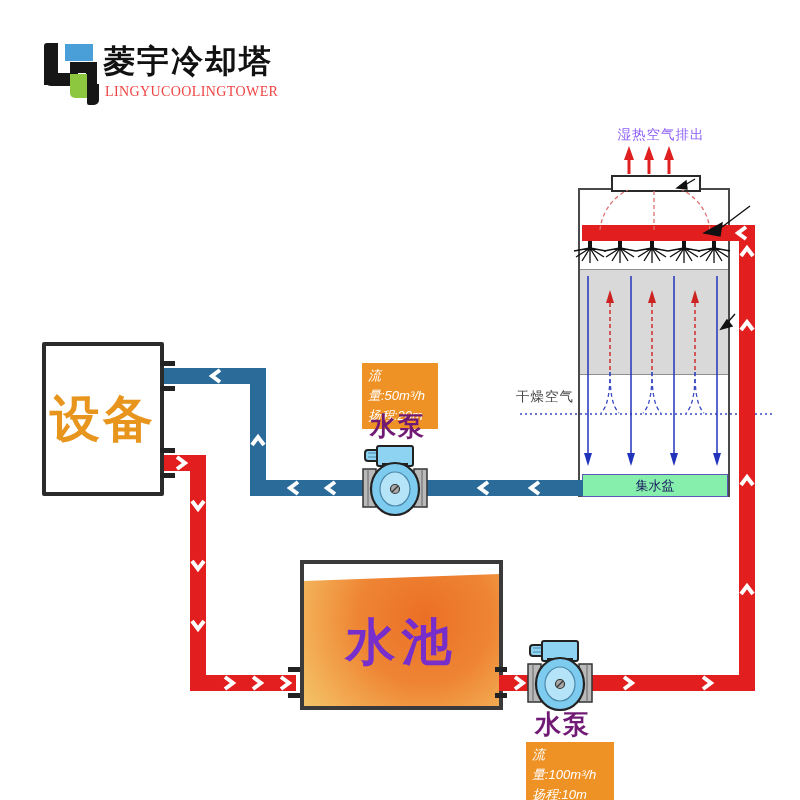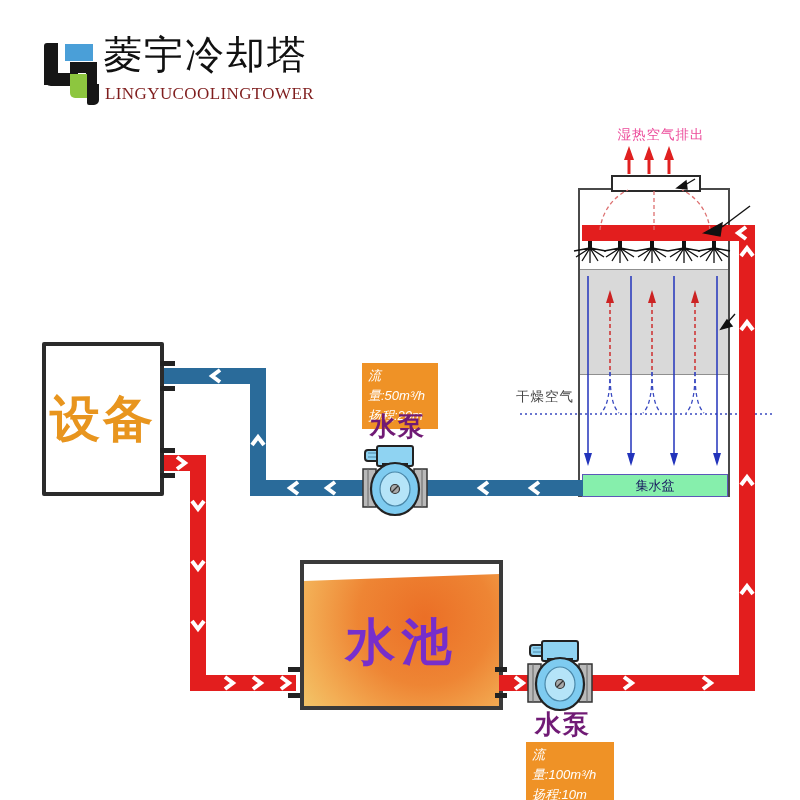--- a/index.html
+++ b/index.html
@@ -6,24 +6,24 @@
   #canvas{position:relative;width:800px;height:800px;background:#ffffff;overflow:hidden;
           font-family:"Liberation Sans",sans-serif;}
   .abs{position:absolute;}
   
   #boxes{z-index:1;} #piping{z-index:2;} #labels{z-index:3;}
   #boxes,#labels{position:absolute;left:0;top:0;width:800px;height:800px;pointer-events:none;}
   #piping{position:absolute;left:0;top:0;}
 
   
   .logo-part{position:absolute;}
-  .logo-title{left:103px;top:28px;font-family:"DejaVu Serif",serif;font-weight:normal;
-              font-size:39px;color:#111;letter-spacing:2px;}
-  .logo-sub{left:105px;top:84px;font-family:"Liberation Serif",serif;font-size:17px;
-            color:#7f1d1d;letter-spacing:.4px;}
+  .logo-title{left:103px;top:40px;font-family:"DejaVu Serif",serif;font-weight:bold;
+              font-size:32px;color:#111;letter-spacing:2px;}
+  .logo-sub{left:105px;top:84px;font-family:"Liberation Serif",serif;font-size:14px;
+            color:#ef4444;letter-spacing:.4px;}
 
   
   .equipment{left:42px;top:342px;width:114px;height:146px;border:4px solid #2b2b2b;
              background:#fff;border-radius:2px;display:flex;align-items:center;justify-content:center;}
   .equipment-text{font-size:50px;font-weight:bold;color:#e8951e;letter-spacing:3px;}
 
   
   .pool{left:300px;top:560px;width:195px;height:142px;border:4px solid #3a3a3a;background:#fff;}
   .pool-fill{position:absolute;left:0;top:0;right:0;bottom:0;
              background:radial-gradient(circle at 62% 38%, #eb6f26 0%, #ee8534 45%, #f3ae55 80%, #f2c468 100%);
@@ -34,21 +34,21 @@
   
   .tower{left:578px;top:188px;width:148px;height:305px;border:2px solid #4a4a4a;background:#fff;}
   .fanbox{left:611px;top:175px;width:86px;height:13px;border:2px solid #2a2a2a;background:#fff;}
   .fill-section{left:580px;top:269px;width:148px;height:104px;background:#d9d9d9;
                 border-top:1px solid #8f8f8f;border-bottom:1px solid #8f8f8f;}
   .tower-text{left:582px;top:278px;width:146px;height:86px;display:flex;align-items:center;
               justify-content:center;font-size:40px;font-weight:bold;color:#e8951e;letter-spacing:1px;}
   .basin{left:582px;top:474px;width:144px;height:21px;background:#86efac;border:1px solid #5c58b8;
          display:flex;align-items:center;justify-content:center;}
   .basin-text{font-size:13px;color:#15155e;}
-  .exhaust-text{left:596px;top:126px;width:130px;text-align:center;font-size:13.5px;color:#ec4899;letter-spacing:1px;}
+  .exhaust-text{left:596px;top:126px;width:130px;text-align:center;font-size:13.5px;color:#8b5cf6;letter-spacing:1px;}
   .dryair-text{left:516px;top:388px;font-size:13.5px;color:#444;letter-spacing:1px;}
 
   
   .spec-box{background:#ef9226;color:#fff;font-size:13px;line-height:1.55;padding:3px 6px;font-style:italic;}
   .spec1{left:362px;top:363px;width:64px;}
   .spec2{left:526px;top:742px;width:76px;}
   .pump-name{font-size:26px;font-weight:bold;color:#701a75;text-align:center;letter-spacing:2px;}
   .pname1{left:358px;top:409px;width:80px;}
   .pname2{left:523px;top:707px;width:80px;}
 </style>

